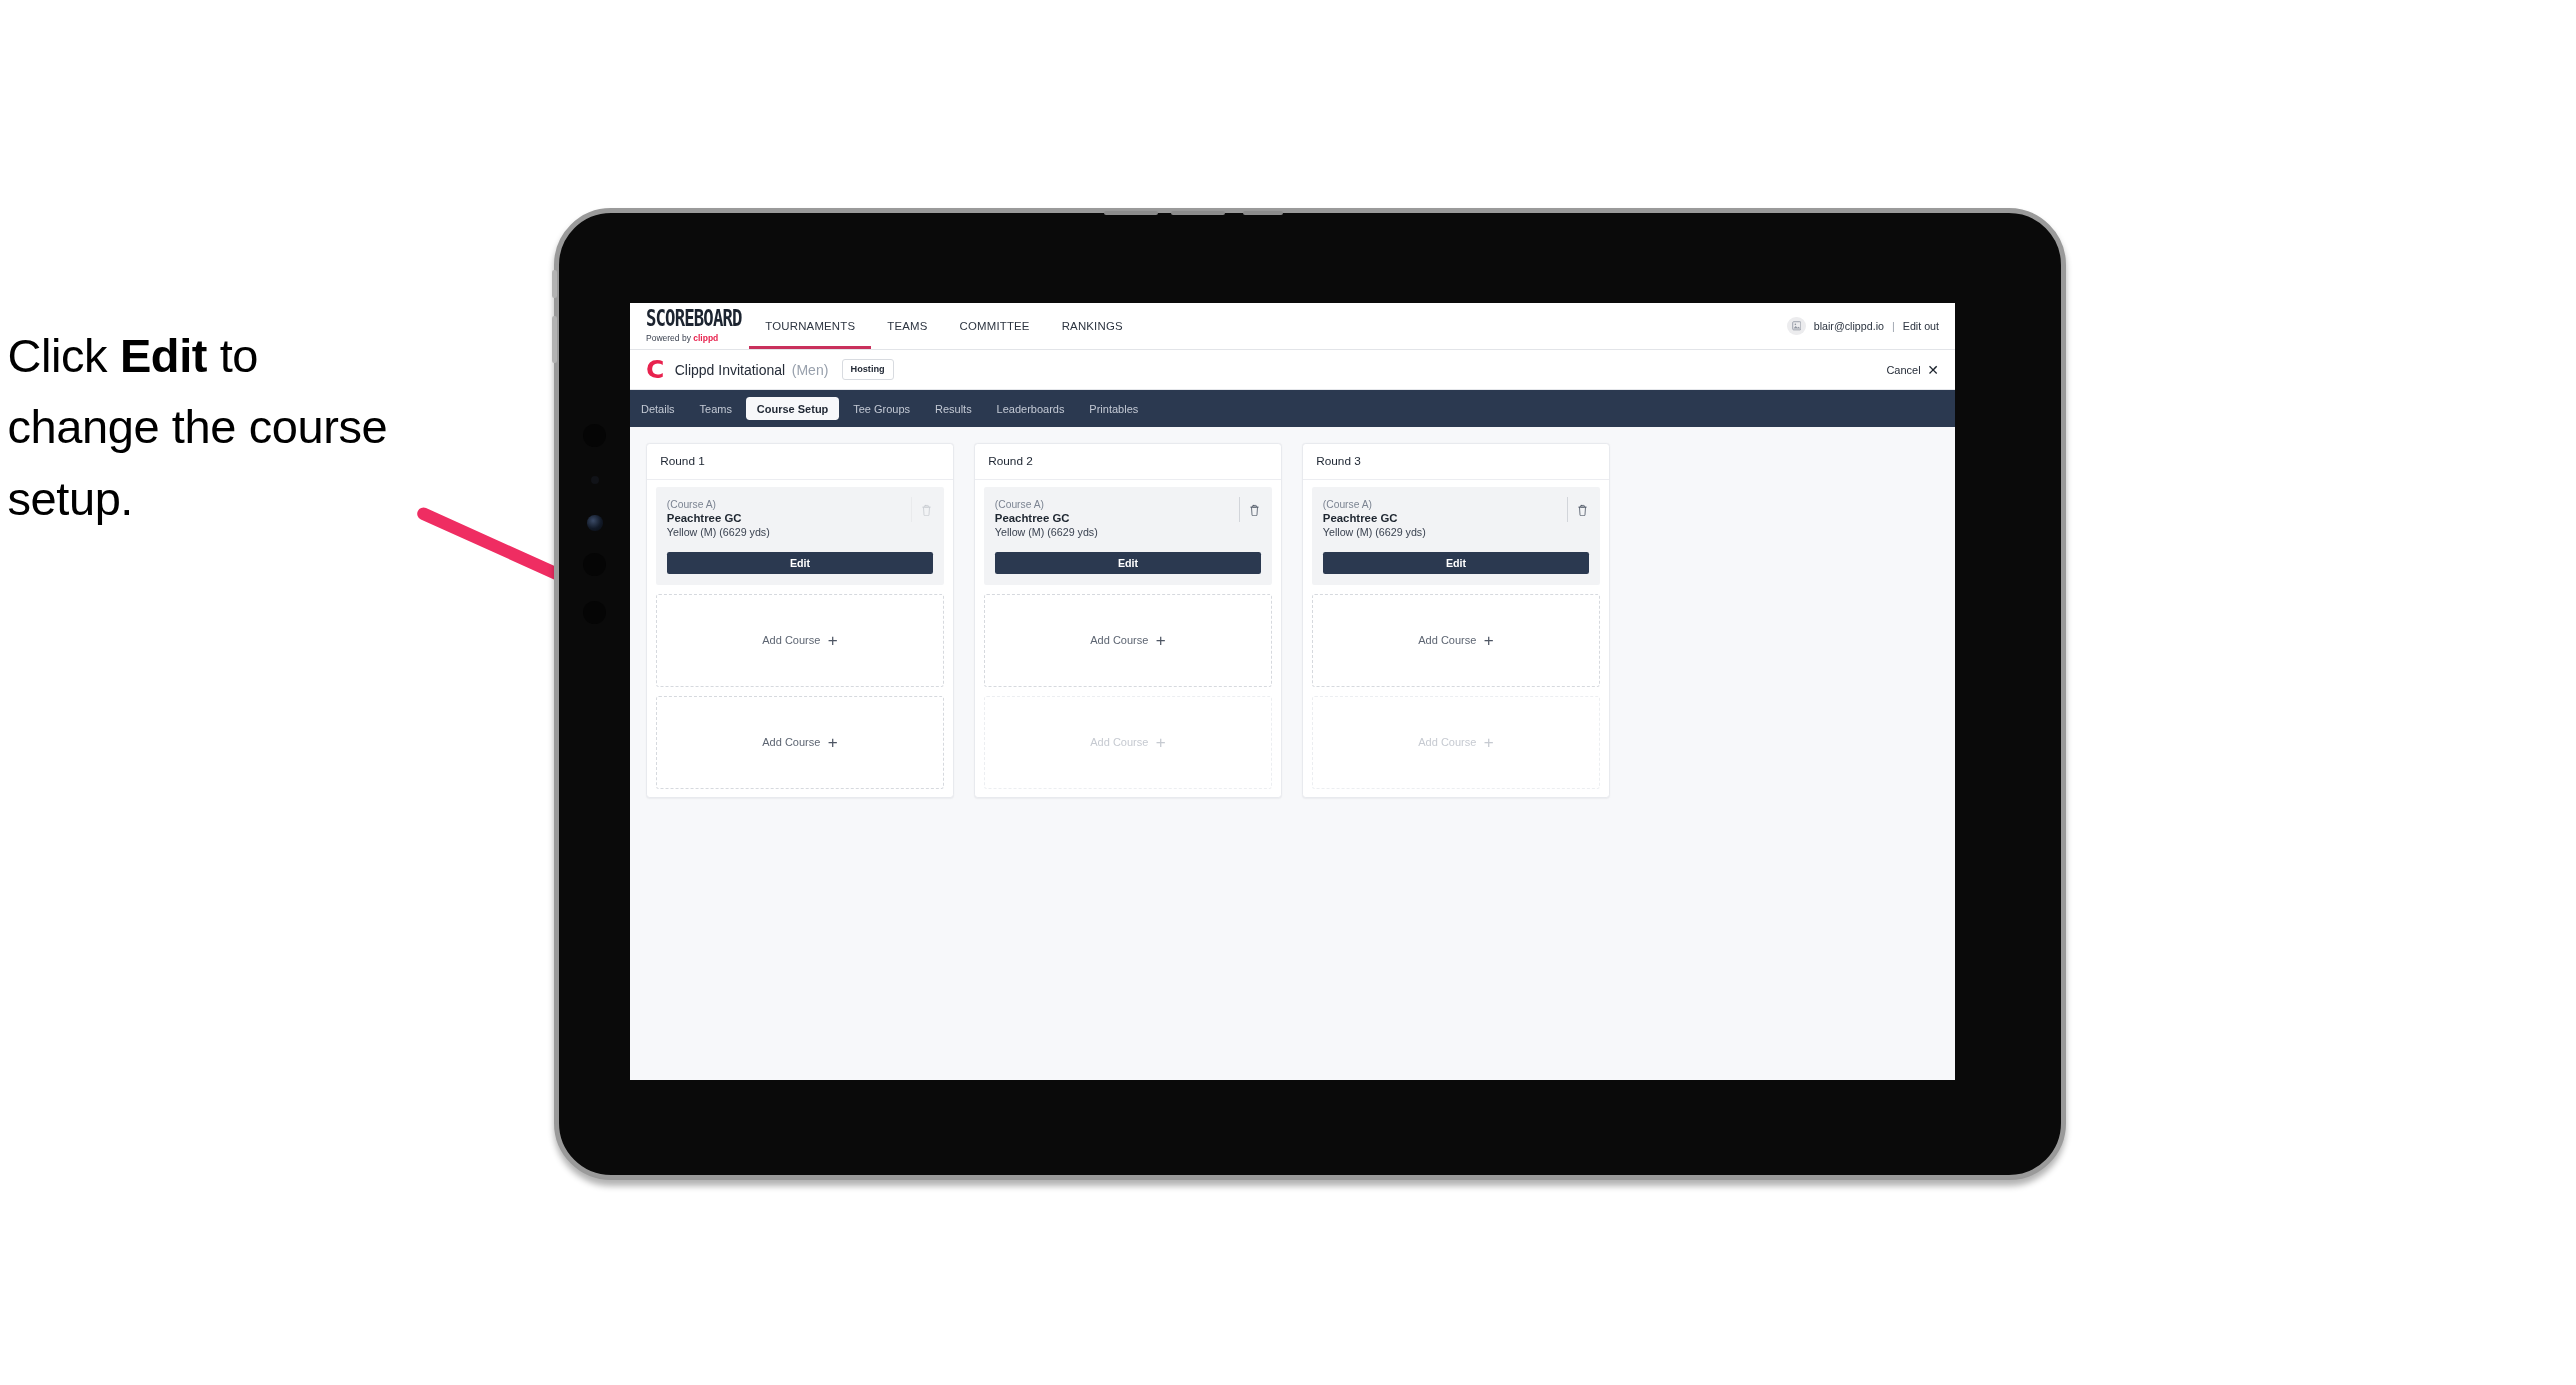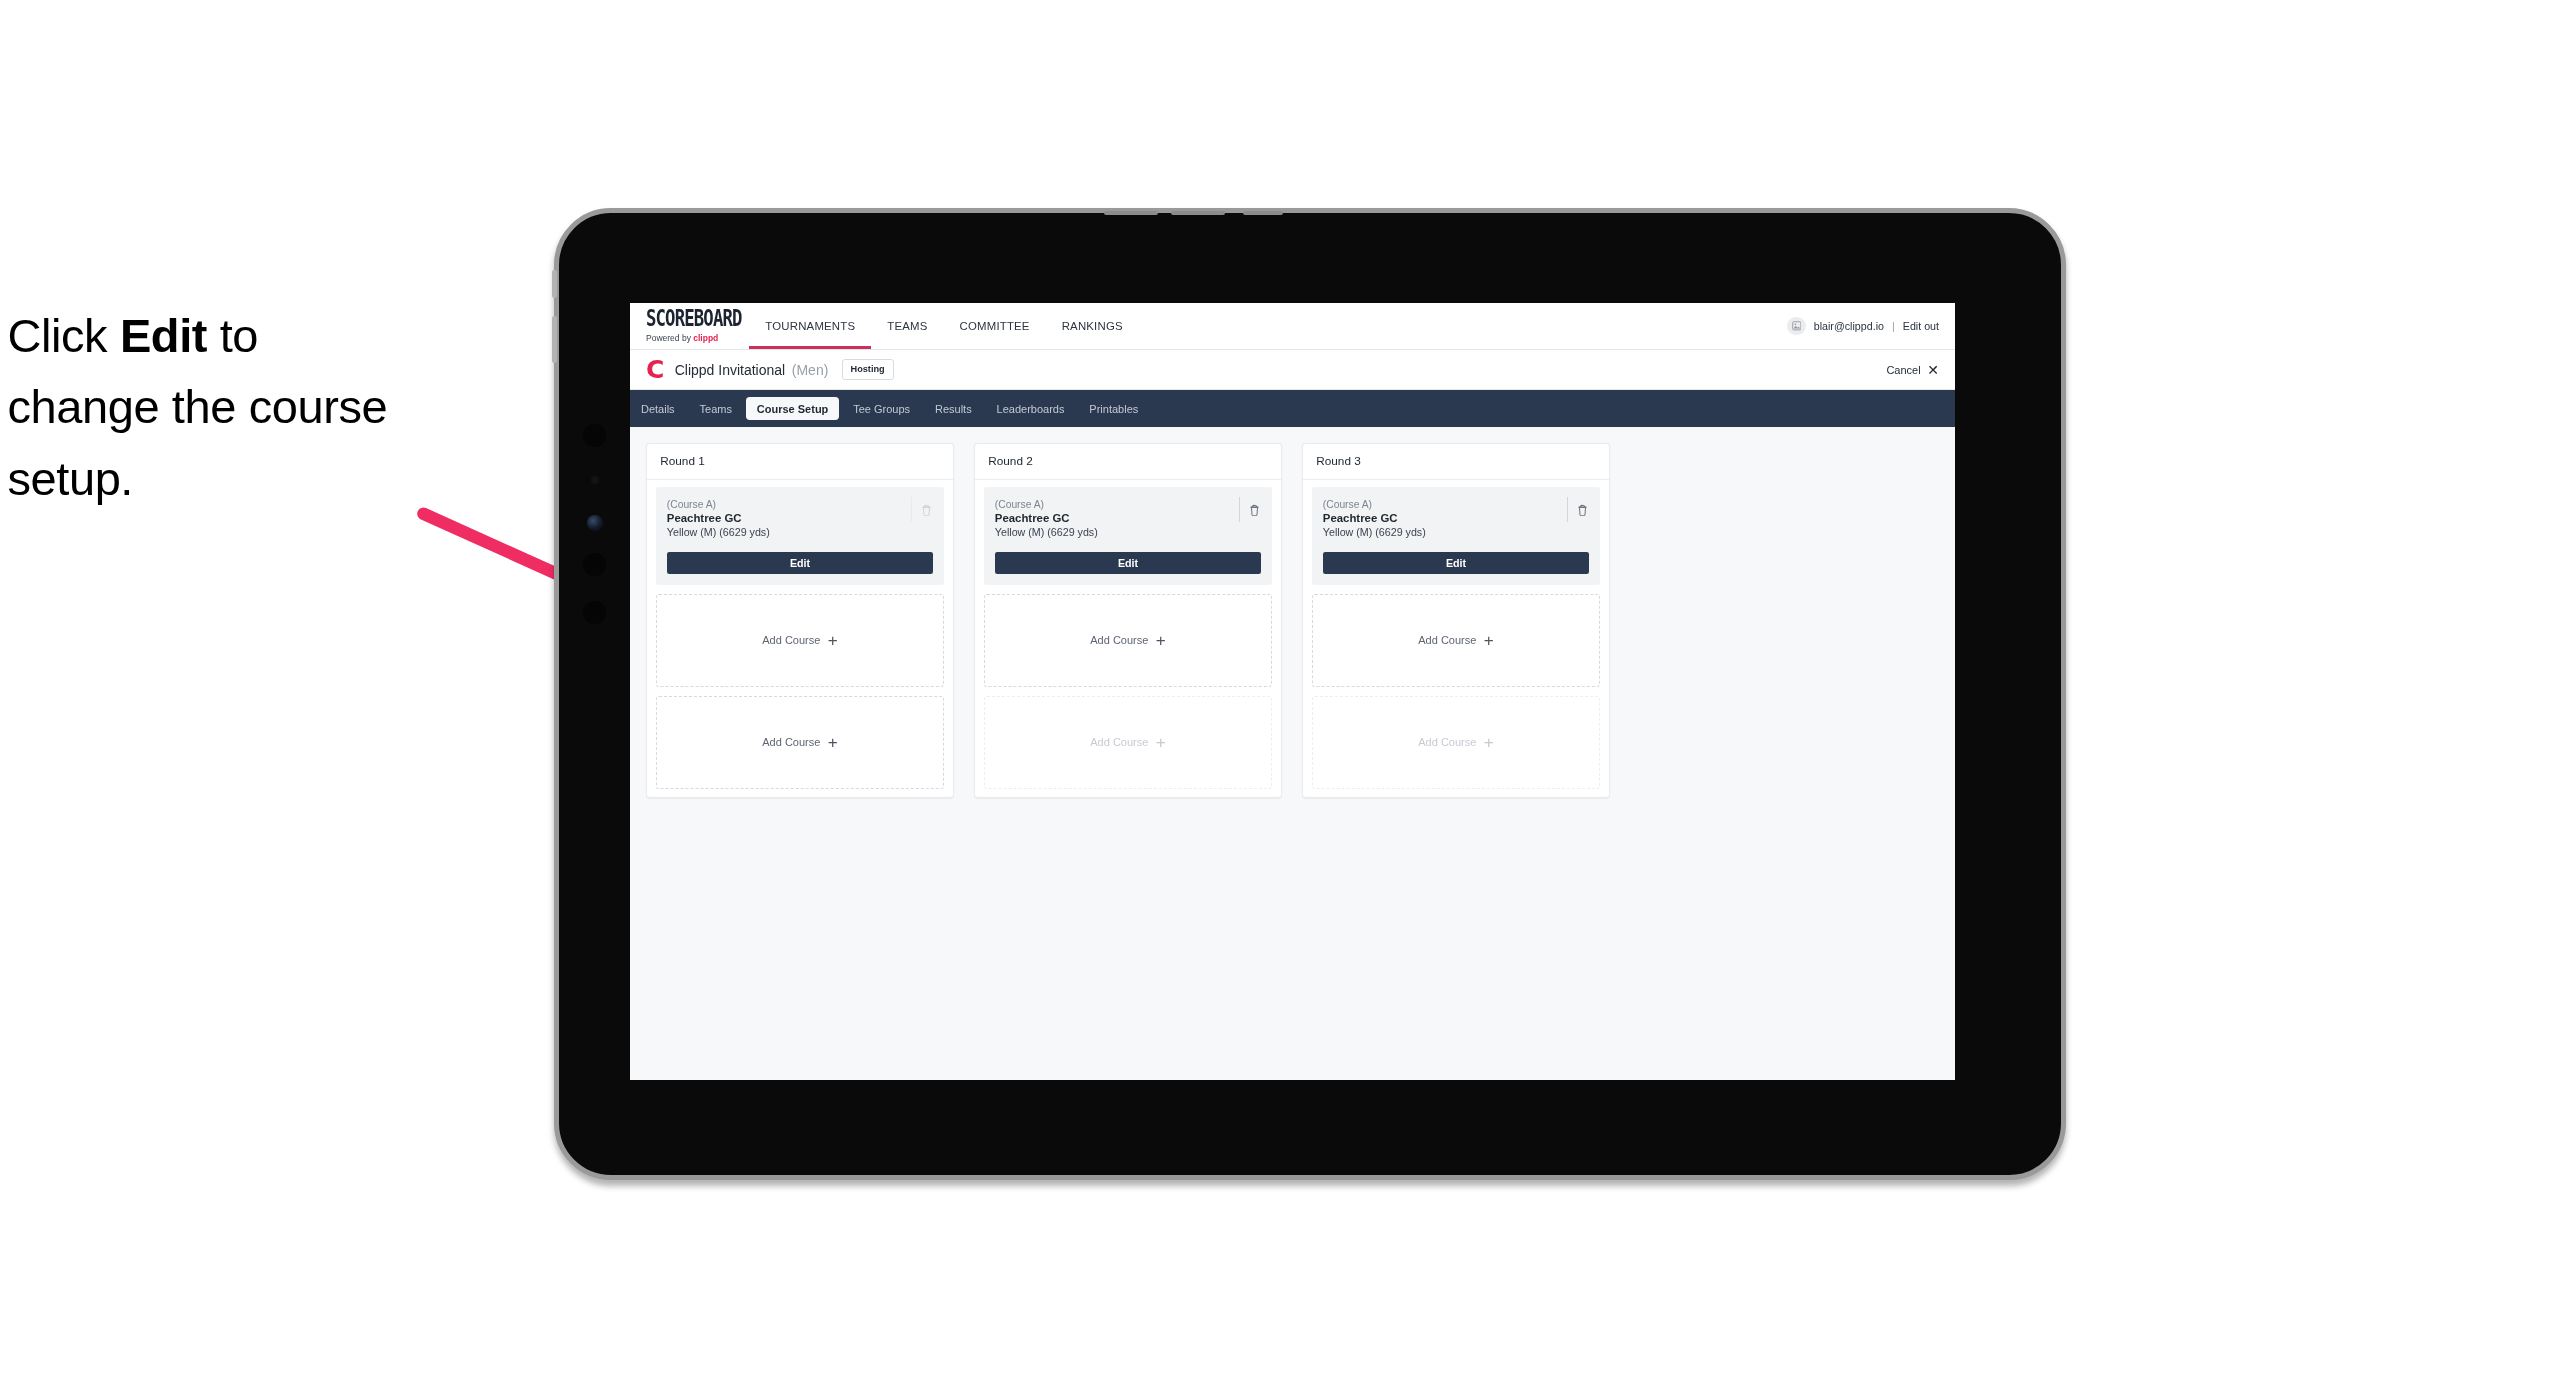--- a/index.html
+++ b/index.html
@@ -12,21 +12,21 @@
     height: 1386px;
     position: relative;
     overflow: hidden;
     font-family: "Liberation Sans", sans-serif;
   }
 
   
   #annotation {
     position: absolute;
     left: 7.4px;
-    top: 300px;
+    top: 320px;
     width: 412px;
     font-size: 47px;
     line-height: 1.52;
     color: #000000;
     letter-spacing: -0.4px;
   }
   #annotation .strong { font-weight: bold; }
 
   #arrow-svg {
     position: absolute;

